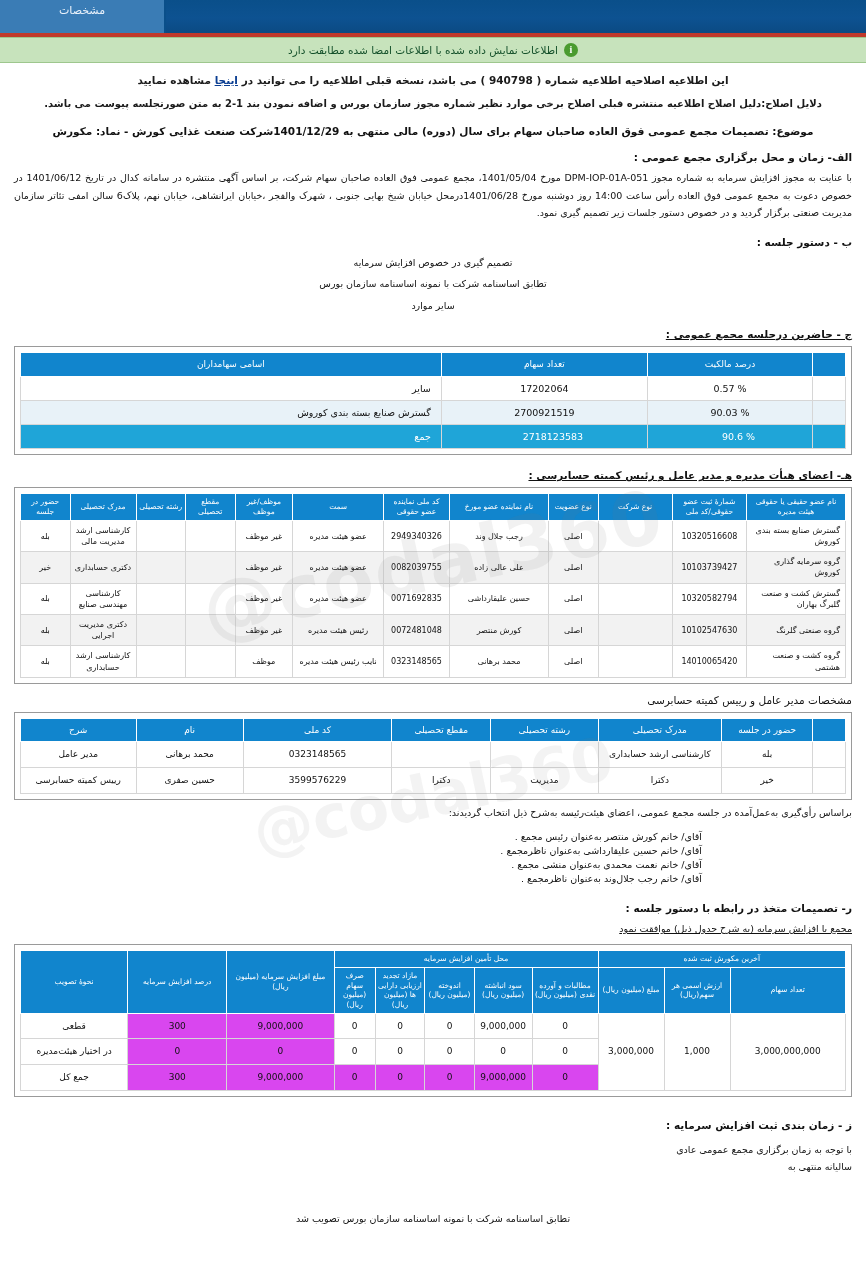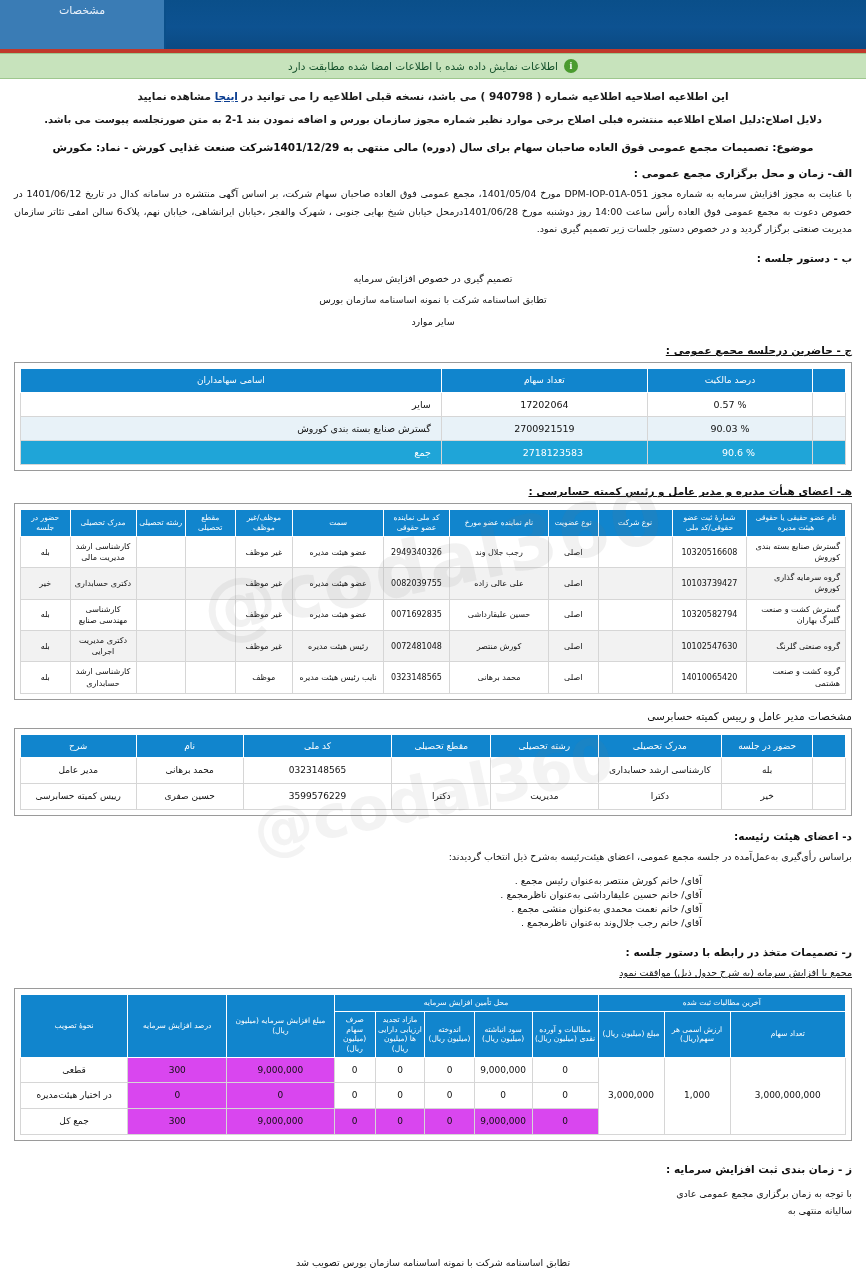--- a/index.html
+++ b/index.html
@@ -10,21 +10,21 @@
   body {
     width: 866px;
     font-family: "DejaVu Sans", "Liberation Sans", sans-serif;
     direction: rtl;
     color: #111;
     position: relative;
   }
 
   
   .topbar {
-    height: 49px;
+    height: 33px;
     background: linear-gradient(180deg, #0a4f8a 0%, #0d5291 55%, #0b4a83 100%);
     display: flex;
     justify-content: flex-start;
     align-items: stretch;
     position: relative;
   }
   .topbar .tabwrap {
     width: 166px;
     background: #3a7cb5;
     display: flex;
@@ -412,37 +412,36 @@
           <td>مدیریت</td>
           <td>دکترا</td>
           <td>3599576229</td>
           <td>حسین صفری</td>
           <td>رییس کمیته حسابرسی</td>
         </tr>
       </tbody>
     </table>
   </div>
 
-  <div class="sec-title" style="margin-top:14px">د- اعضای هیئت رئیسه:</div>
   <div class="para right" style="margin:2px 0 10px 0">براساس رأی‌گیری به‌عمل‌آمده در جلسه مجمع عمومی، اعضای هیئت‌رئیسه به‌شرح ذیل انتخاب گردیدند:</div>
   <div style="padding-right:150px">
     <div class="line-item">آقای/ خانم  کورش منتصر  به‌عنوان رئیس مجمع .</div>
     <div class="line-item">آقای/ خانم  حسین علیقارداشی  به‌عنوان ناظرمجمع .</div>
     <div class="line-item">آقای/ خانم  نعمت محمدی  به‌عنوان منشی مجمع .</div>
     <div class="line-item">آقای/ خانم  رجب جلال‌وند  به‌عنوان ناظرمجمع .</div>
   </div>
 
   <div class="sec-title" style="margin-top:18px">ر- تصمیمات متخذ در رابطه با دستور جلسه :</div>
   <div class="para right" style="text-decoration:underline;margin-bottom:4px">مجمع با افزایش سرمایه (به شرح جدول ذیل) موافقت نمود</div>
 
   <div class="tbl-frame">
     <table class="tbl-cap">
       <thead>
         <tr>
-          <th colspan="3">آخرین مطالبات ثبت شده</th>
+          <th colspan="3">آخرین مکورش ثبت شده</th>
           <th colspan="5">محل تأمین  افزایش سرمایه</th>
           <th rowspan="2" style="width:13%">مبلغ افزایش سرمایه (میلیون ریال)</th>
           <th rowspan="2" style="width:12%">درصد افزایش سرمایه</th>
           <th rowspan="2" style="width:13%">نحوۀ تصویب</th>
         </tr>
         <tr>
           <th style="width:14%">تعداد سهام</th>
           <th style="width:8%">ارزش اسمی هر سهم(ریال)</th>
           <th style="width:8%">مبلغ (میلیون ریال)</th>
           <th style="width:8%">مطالبات و آورده نقدی (میلیون ریال)</th>

